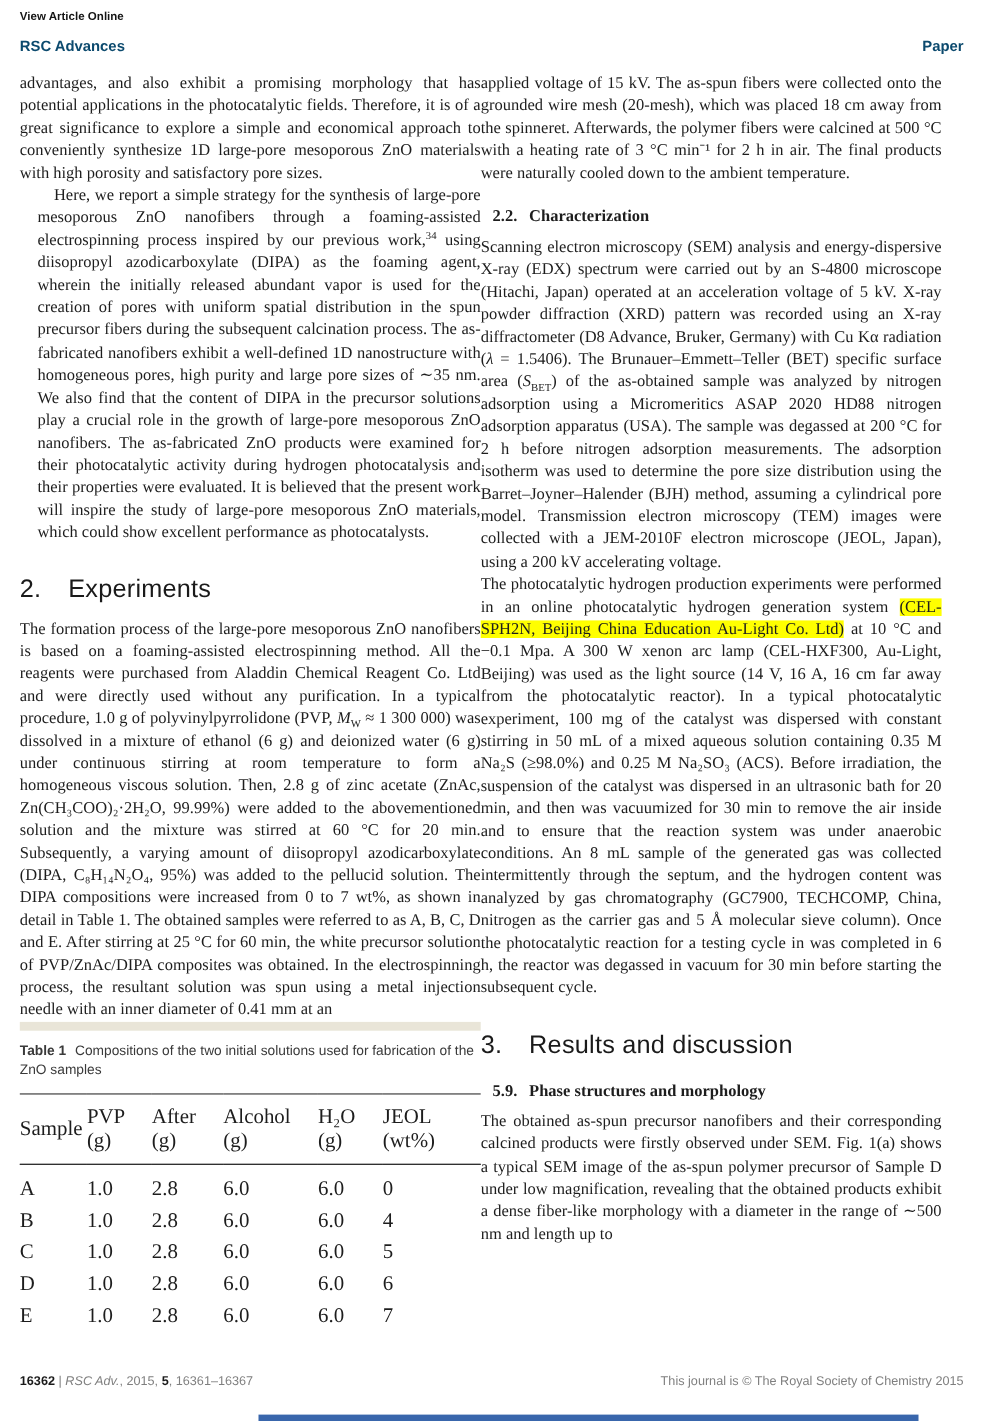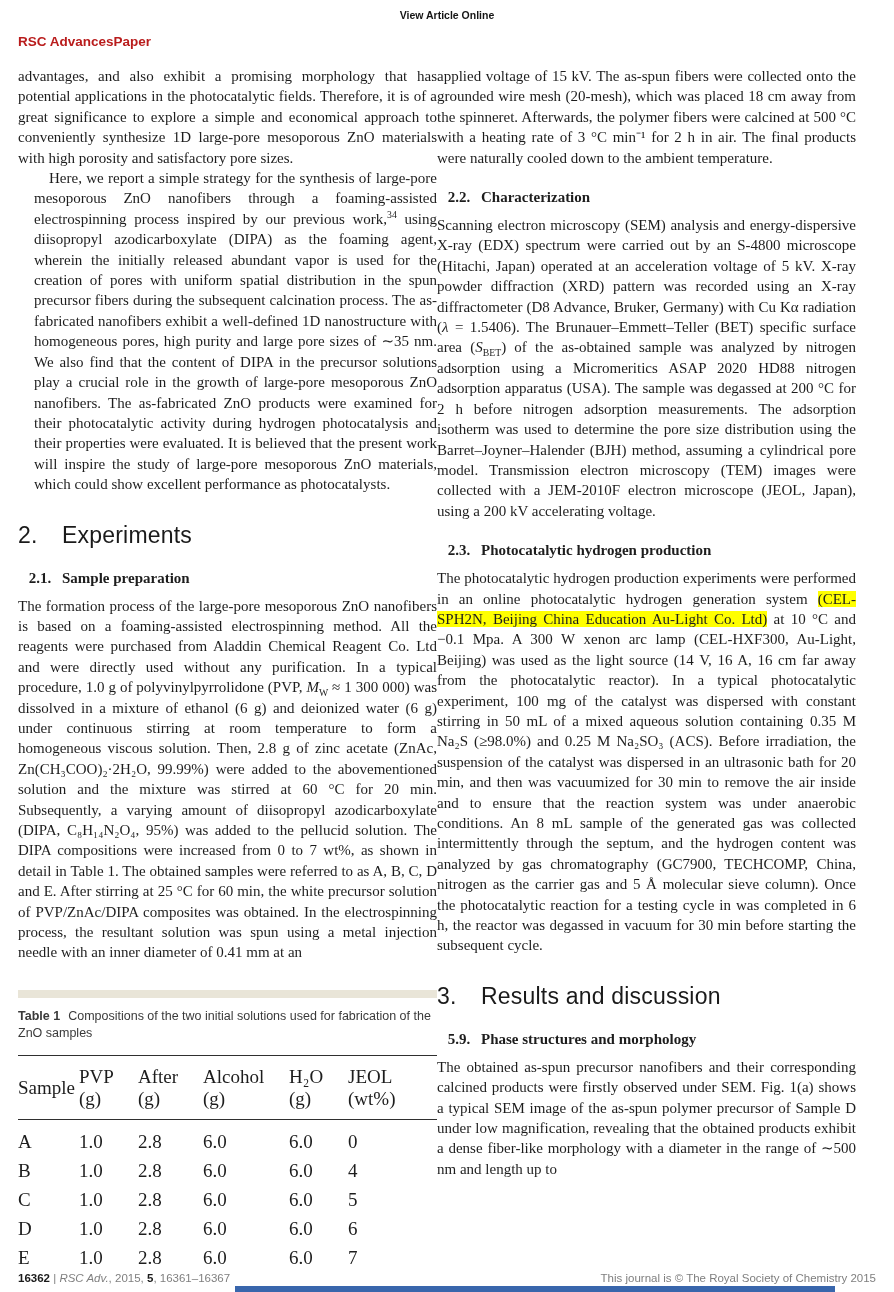--- a/index.html
+++ b/index.html
@@ -8,36 +8,36 @@
     width:894px;height:1292px;
     margin:0 auto;
     background:#ffffff;
     box-sizing:border-box;
     padding:0 18px;
     overflow:hidden;
     font-family:"Liberation Serif", serif;
     color:#1d1d1d;
   }
   .view-online-row{
-    text-align:center;
+    text-align:left;
     padding-top:9px;
     font-family:"Liberation Sans", sans-serif;
     font-size:10.5px;
     font-weight:700;
     color:#151515;
   }
   .view-online-row span{cursor:pointer;}
   .running-head{
     display:flex;
-    justify-content:flex-start;
+    justify-content:space-between;
     margin-top:13px;
     font-family:"Liberation Sans", sans-serif;
     font-size:13.5px;
     font-weight:700;
-    color:#b91c1c;
+    color:#0c4a6e;
   }
   .columns{display:flex;margin-top:17px;}
   .col{width:419px;}
   p.body{
     font-size:15px;
     line-height:20.4px;
     text-align:justify;
     margin:0;
   }
   p.indent{text-indent:15px;margin-left:16px;}
@@ -52,21 +52,21 @@
   }
   h2.sec .num{width:44px;flex:none;}
   h3.subsec{
     font-size:15px;
     font-weight:700;
     margin:21px 0 9px 0;
     display:flex;
     text-align:center;
   }
   h3.subsec .num{width:44px;flex:none;}
-  .table-block{margin-top:27px;}
+  .table-block{}
   .table-topbar{height:8px;background:#e9e5d8;margin-bottom:10px;}
   .table-caption{
     font-family:"Liberation Sans", sans-serif;
     font-size:12.5px;
     line-height:17px;
     color:#3a3a3a;
     margin-bottom:13px;
   }
   .table-caption .cap-label{font-weight:700;margin-right:8px;}
   table.data{
@@ -79,21 +79,21 @@
   table.data th{
     text-align:left;
     font-weight:400;
     padding:10px 4px 9px 0;
     border-bottom:1px solid #2f2f2f;
   }
   table.data td{padding:3.5px 4px 3.5px 0;}
   table.data tbody tr:first-child td{padding-top:11px;}
   .footer{
     position:absolute;
-    left:18px;right:18px;bottom:8px;
+    left:18px;right:18px;bottom:30px;
     display:flex;
     justify-content:space-between;
     font-family:"Liberation Sans", sans-serif;
     font-size:11.5px;
     color:#7f7f7f;
   }
   .footer-left .seg-bold{color:#1a1a1a;}
   .bottom-bar{
     position:absolute;
     left:235px;bottom:0;
@@ -125,24 +125,20 @@
 
     <div class="col">
       <p class="body"><span>advantages, and also exhibit a promising morphology that has potential applications in the photocatalytic fields. Therefore, it is of a great significance to explore a simple and economical approach to conveniently synthesize 1D large-pore mesoporous ZnO materials with high porosity and satisfactory pore sizes.</span></p>
       <p class="body indent"><span>Here, we report a simple strategy for the synthesis of large-pore mesoporous ZnO nanofibers through a foaming-assisted electrospinning process inspired by our previous work,</span><span class="seg-sup">34</span><span> using diisopropyl azodicarboxylate (DIPA) as the foaming agent, wherein the initially released abundant vapor is used for the creation of pores with uniform spatial distribution in the spun precursor fibers during the subsequent calcination process. The as-fabricated nanofibers exhibit a well-defined 1D nanostructure with homogeneous pores, high purity and large pore sizes of ∼35 nm. We also find that the content of DIPA in the precursor solutions play a crucial role in the growth of large-pore mesoporous ZnO nanofibers. The as-fabricated ZnO products were examined for their photocatalytic activity during hydrogen photocatalysis and their properties were evaluated. It is believed that the present work will inspire the study of large-pore mesoporous ZnO materials, which could show excellent performance as photocatalysts.</span></p>
 
       <h2 class="sec">
         <span class="num">2.</span>
         <span>Experiments</span>
       </h2>
 
-      <h3 class="subsec">
-        <span class="num">2.1.</span>
-        <span>Sample preparation</span>
-      </h3>
 
       <p class="body"><span>The formation process of the large-pore mesoporous ZnO nanofibers is based on a foaming-assisted electrospinning method. All the reagents were purchased from Aladdin Chemical Reagent Co. Ltd and were directly used without any purification. In a typical procedure, 1.0 g of polyvinylpyrrolidone (PVP, </span><span class="seg-italic">M</span><span class="seg-sub">W</span><span> ≈ 1 300 000) was dissolved in a mixture of ethanol (6 g) and deionized water (6 g) under continuous stirring at room temperature to form a homogeneous viscous solution. Then, 2.8 g of zinc acetate (ZnAc, Zn(CH₃COO)₂·2H₂O, 99.99%) were added to the abovementioned solution and the mixture was stirred at 60 °C for 20 min. Subsequently, a varying amount of diisopropyl azodicarboxylate (DIPA, C₈H₁₄N₂O₄, 95%) was added to the pellucid solution. The DIPA compositions were increased from 0 to 7 wt%, as shown in detail in Table 1. The obtained samples were referred to as A, B, C, D and E. After stirring at 25 °C for 60 min, the white precursor solution of PVP/ZnAc/DIPA composites was obtained. In the electrospinning process, the resultant solution was spun using a metal injection needle with an inner diameter of 0.41 mm at an</span></p>
 
       <div class="table-block">
         <div class="table-topbar"></div>
         <div class="table-caption">
           <span class="cap-label">Table 1</span><span>Compositions of the two initial solutions used for fabrication of the ZnO samples</span>
         </div>
         <table class="data">
             <thead>
@@ -204,24 +200,20 @@
     <div class="col">
       <p class="body"><span>applied voltage of 15 kV. The as-spun fibers were collected onto the grounded wire mesh (20-mesh), which was placed 18 cm away from the spinneret. Afterwards, the polymer fibers were calcined at 500 °C with a heating rate of 3 °C min⁻¹ for 2 h in air. The final products were naturally cooled down to the ambient temperature.</span></p>
 
       <h3 class="subsec">
         <span class="num">2.2.</span>
         <span>Characterization</span>
       </h3>
 
       <p class="body"><span>Scanning electron microscopy (SEM) analysis and energy-dispersive X-ray (EDX) spectrum were carried out by an S-4800 microscope (Hitachi, Japan) operated at an acceleration voltage of 5 kV. X-ray powder diffraction (XRD) pattern was recorded using an X-ray diffractometer (D8 Advance, Bruker, Germany) with Cu Kα radiation (</span><span class="seg-italic">λ</span><span> = 1.5406). The Brunauer–Emmett–Teller (BET) specific surface area (</span><span class="seg-italic">S</span><span class="seg-sub">BET</span><span>) of the as-obtained sample was analyzed by nitrogen adsorption using a Micromeritics ASAP 2020 HD88 nitrogen adsorption apparatus (USA). The sample was degassed at 200 °C for 2 h before nitrogen adsorption measurements. The adsorption isotherm was used to determine the pore size distribution using the Barret–Joyner–Halender (BJH) method, assuming a cylindrical pore model. Transmission electron microscopy (TEM) images were collected with a JEM-2010F electron microscope (JEOL, Japan), using a 200 kV accelerating voltage.</span></p>
 
-      <h3 class="subsec">
-        <span class="num">2.3.</span>
-        <span>Photocatalytic hydrogen production</span>
-      </h3>
 
       <p class="body"><span>The photocatalytic hydrogen production experiments were performed in an online photocatalytic hydrogen generation system </span><span class="seg-highlight">(CEL-SPH2N, Beijing China Education Au-Light Co. Ltd)</span><span> at 10 °C and −0.1 Mpa. A 300 W xenon arc lamp (CEL-HXF300, Au-Light, Beijing) was used as the light source (14 V, 16 A, 16 cm far away from the photocatalytic reactor). In a typical photocatalytic experiment, 100 mg of the catalyst was dispersed with constant stirring in 50 mL of a mixed aqueous solution containing 0.35 M Na₂S (≥98.0%) and 0.25 M Na₂SO₃ (ACS). Before irradiation, the suspension of the catalyst was dispersed in an ultrasonic bath for 20 min, and then was vacuumized for 30 min to remove the air inside and to ensure that the reaction system was under anaerobic conditions. An 8 mL sample of the generated gas was collected intermittently through the septum, and the hydrogen content was analyzed by gas chromatography (GC7900, TECHCOMP, China, nitrogen as the carrier gas and 5 Å molecular sieve column). Once the photocatalytic reaction for a testing cycle in was completed in 6 h, the reactor was degassed in vacuum for 30 min before starting the subsequent cycle.</span></p>
 
       <h2 class="sec">
         <span class="num">3.</span>
         <span>Results and discussion</span>
       </h2>
 
       <h3 class="subsec">
         <span class="num">5.9.</span>

